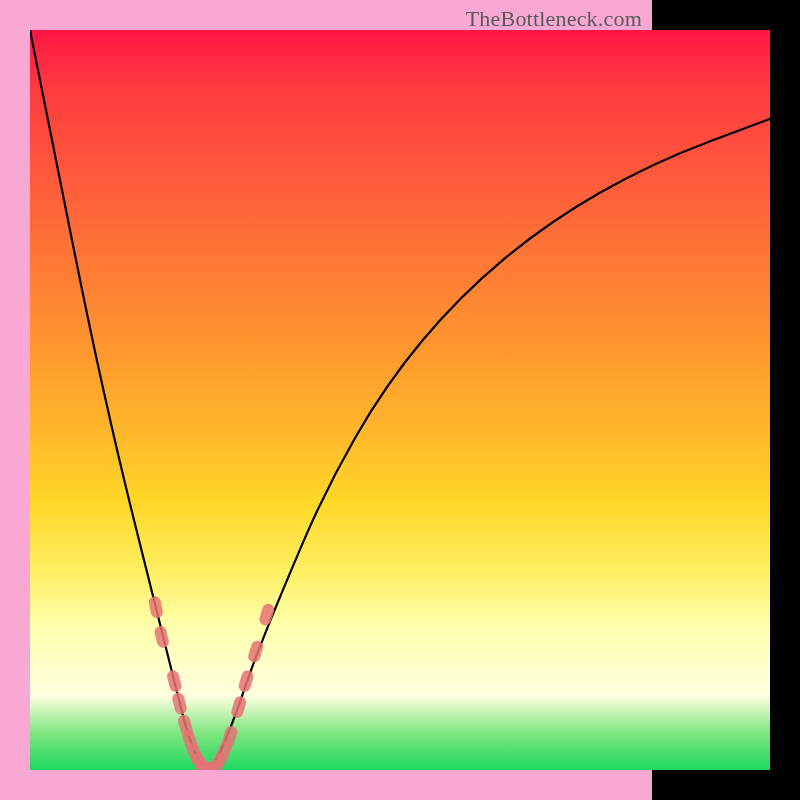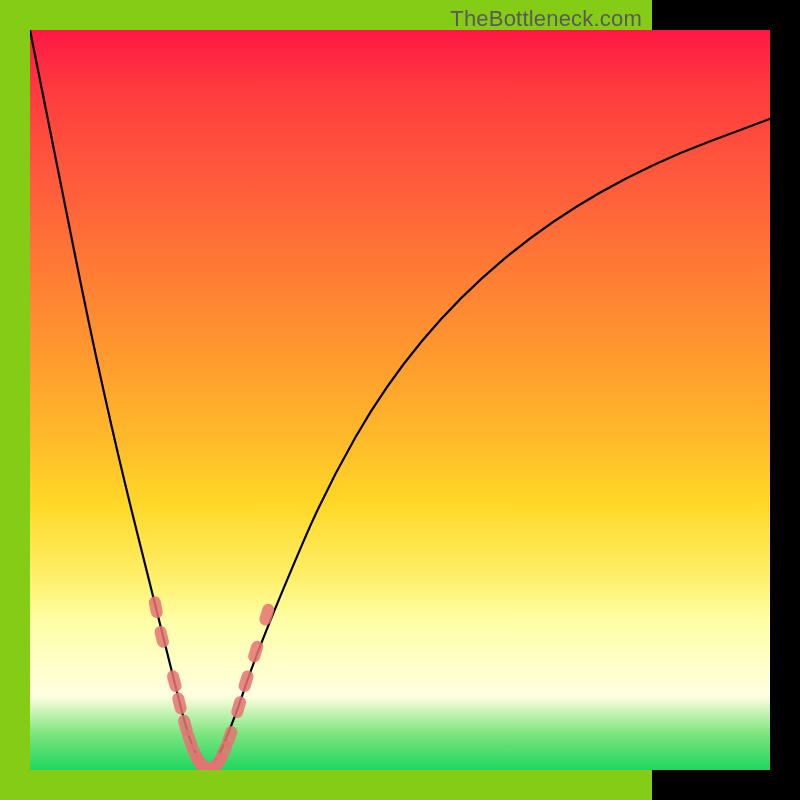--- a/index.html
+++ b/index.html
@@ -10,21 +10,22 @@
     overflow: hidden;
     background: #000;
     font-family: Arial, Helvetica, sans-serif;
   }
   .frame {
     position: absolute;
     left: 0;
     top: 0;
     width: 652px;
     height: 800px;
-    background: #84cc16;
+    background: #f9a8d4;
+    font-family: Liberation Serif, serif;
   }
   .plot {
     position: absolute;
     left: 30px;
     top: 30px;
     width: 740px;
     height: 740px;
     
     background: linear-gradient(
       to bottom,

